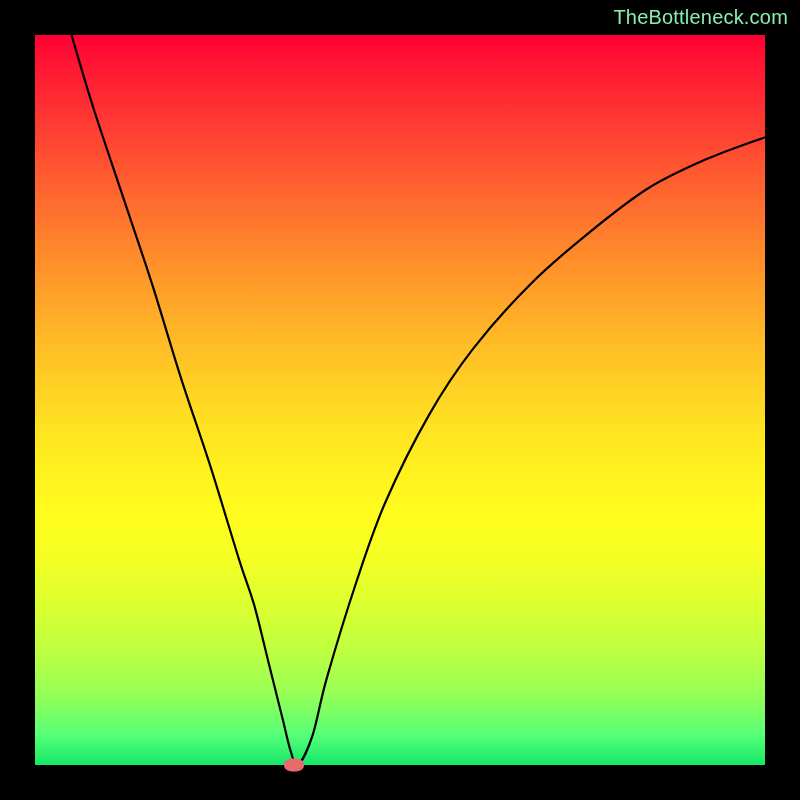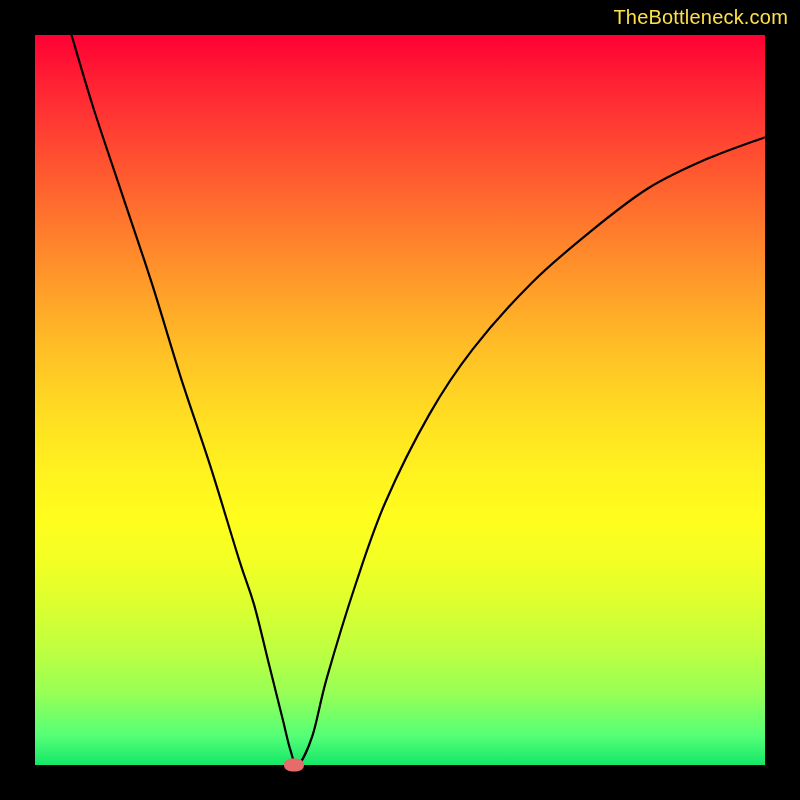--- a/index.html
+++ b/index.html
@@ -47,21 +47,21 @@
   .plot-svg {
     position: absolute;
     left: 0; top: 0;
     width: 730px;
     height: 730px;
   }
   .watermark {
     position: absolute;
     top: 6px;
     right: 12px;
-    color: #fde047;
+    color: #86efac;
     font-size: 20px;
     font-weight: 500;
     letter-spacing: 0.2px;
     user-select: none;
   }
   .marker {
     position: absolute;
     width: 20px;
     height: 13px;
     background: #e86b6b;

